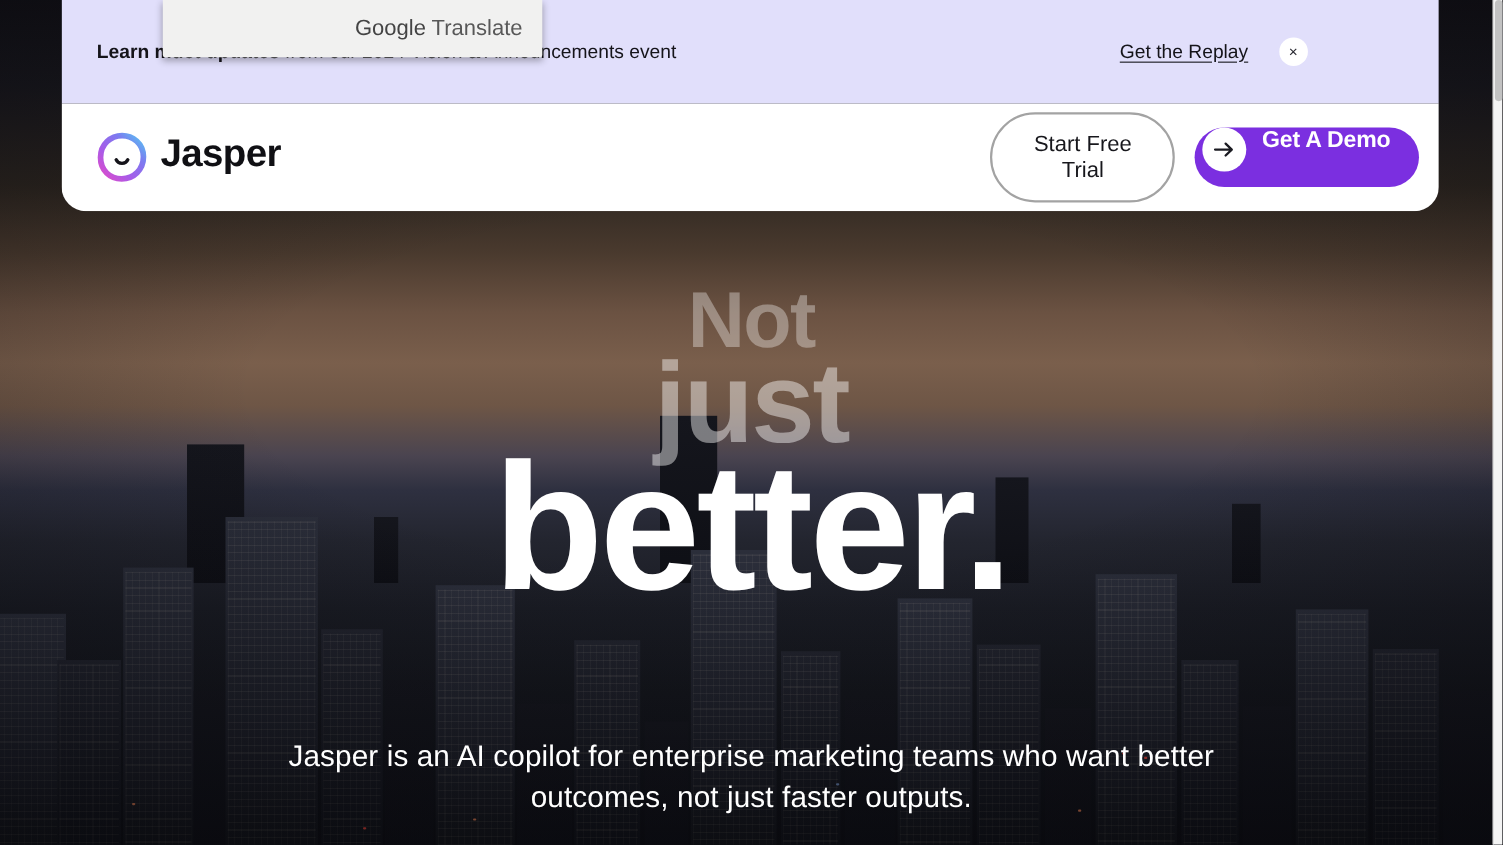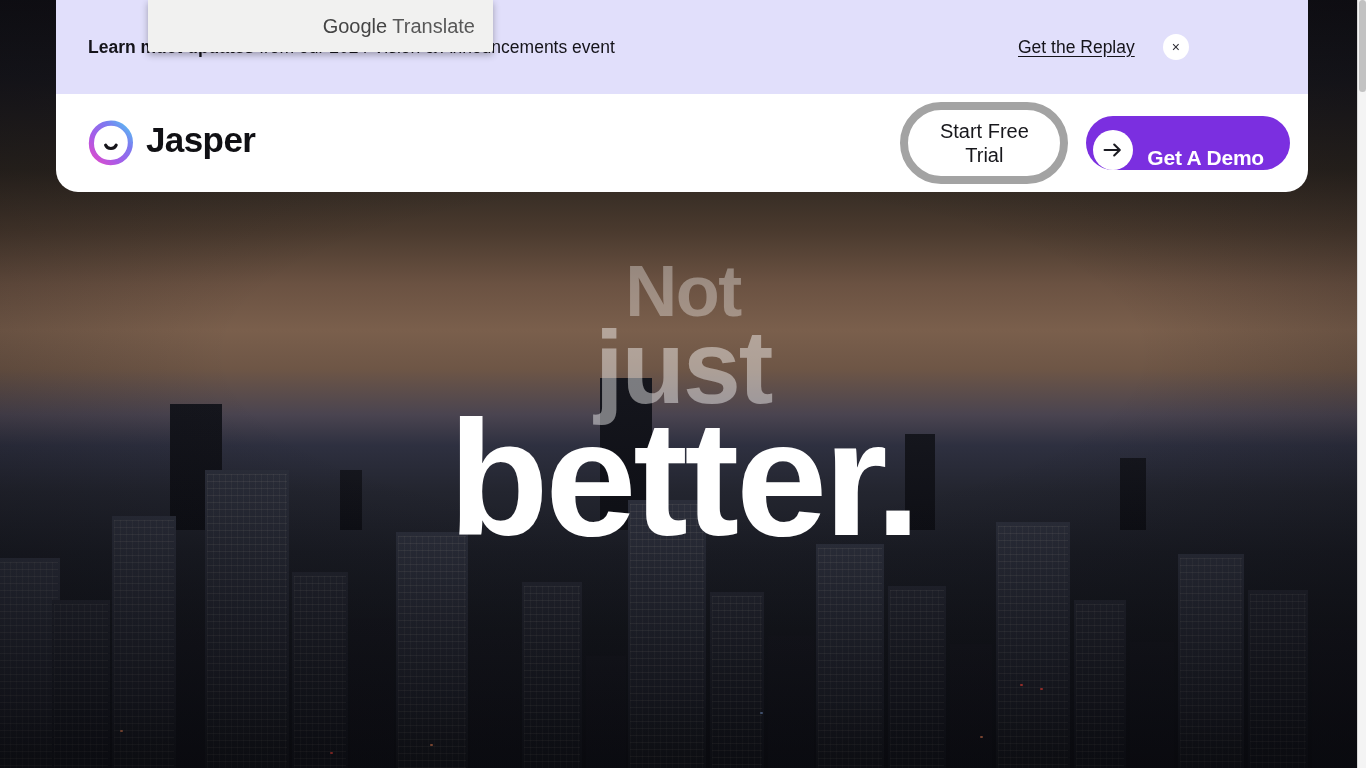--- a/index.html
+++ b/index.html
@@ -192,41 +192,41 @@
     white-space: nowrap;
     line-height: 1.25;
   }
   .nav-link.wrap { width: 40px; white-space: normal; padding: 0 10px; }
 
   .nav-actions { margin-left: auto; display: flex; align-items: center; gap: 18px; }
 
   .btn-outline {
     width: 168px;
     height: 82px;
-    border: 8px solid #a3a3a3;
+    border: 2px solid #a3a3a3;
     border-radius: 42px;
     background: transparent;
     color: #17171c;
     font-size: 20px;
     font-weight: 400;
     line-height: 1.22;
     cursor: pointer;
     font-family: inherit;
     display: flex; align-items: center; justify-content: center;
     text-align: center;
     padding: 8px 16px;
   }
 
   .btn-demo {
     height: 54px;
     border-radius: 34px;
     background: #7B2FE0;
     border: none;
     display: flex;
-    align-items: flex-end;
+    align-items: flex-start;
     gap: 14px;
     padding: 0 26px 0 7px;
     cursor: pointer;
     font-family: inherit;
   }
   .btn-demo .arrow-circle {
     width: 40px; height: 40px;
     border-radius: 50%;
     background: #ffffff;
     display: flex; align-items: center; justify-content: center;
@@ -327,20 +327,21 @@
 
     <div class="hero-haze"></div>
   </div>
 
   <div class="hero-copy">
     <span class="h-line h-not">Not</span>
     <span class="h-line h-just">just</span>
     <span class="h-line h-better">better.</span>
   </div>
 
+  <div class="hero-sub">Jasper is an AI copilot for enterprise marketing teams who want better outcomes, not just faster outputs.</div>
 
   <div class="header-shell">
 
     <div class="banner">
       <div class="banner-text">
         <b>Learn m</b><b>uct updates</b><span> from our 2024 Vision &amp; Announcements event</span>
       </div>
       <span class="banner-link">Get the Replay</span>
       <button class="banner-close">×</button>
     </div>

